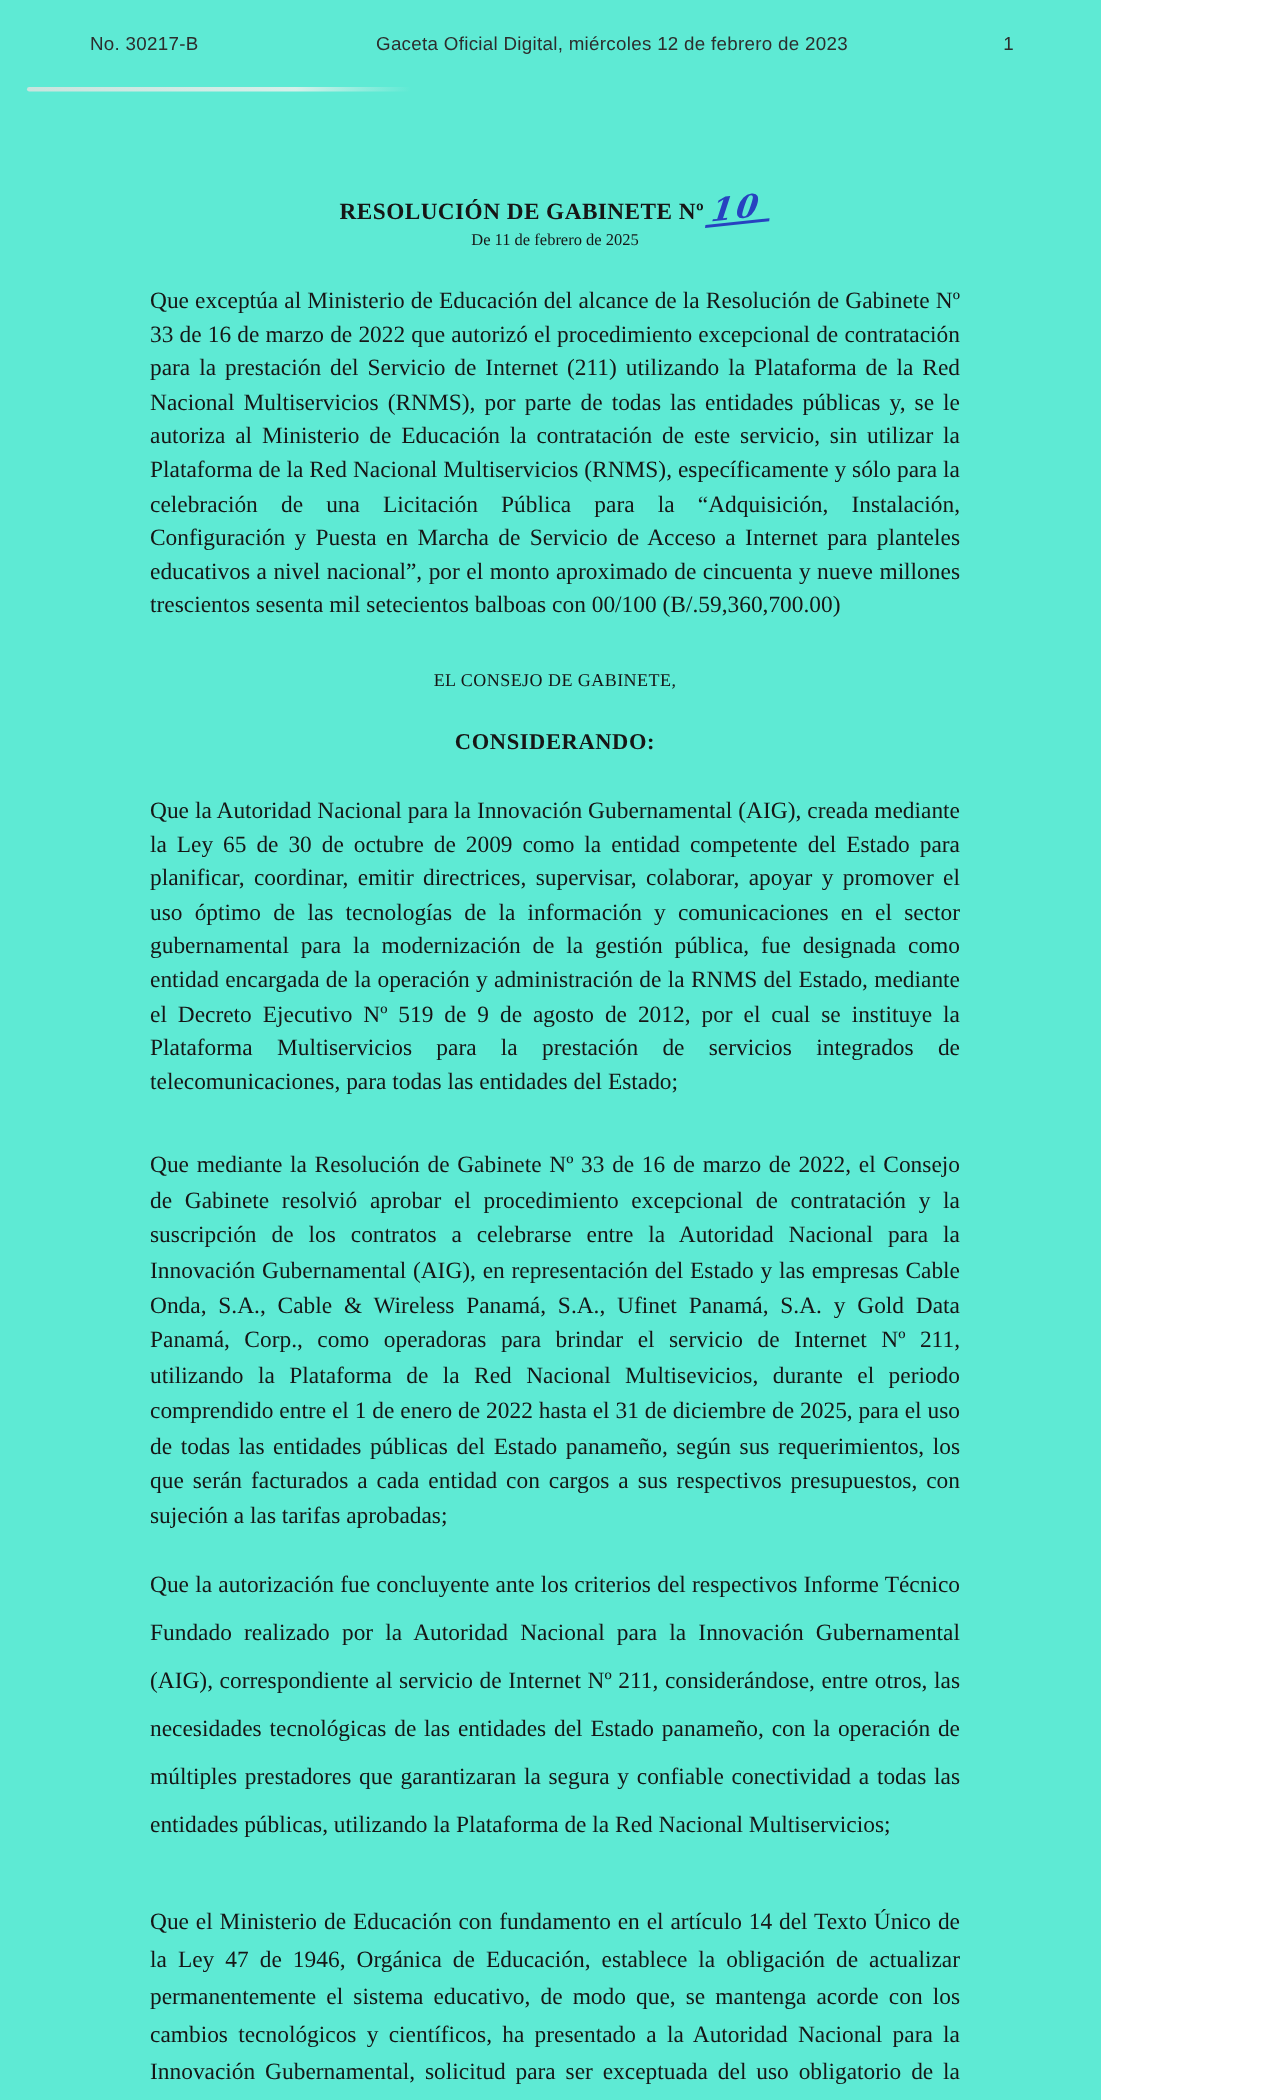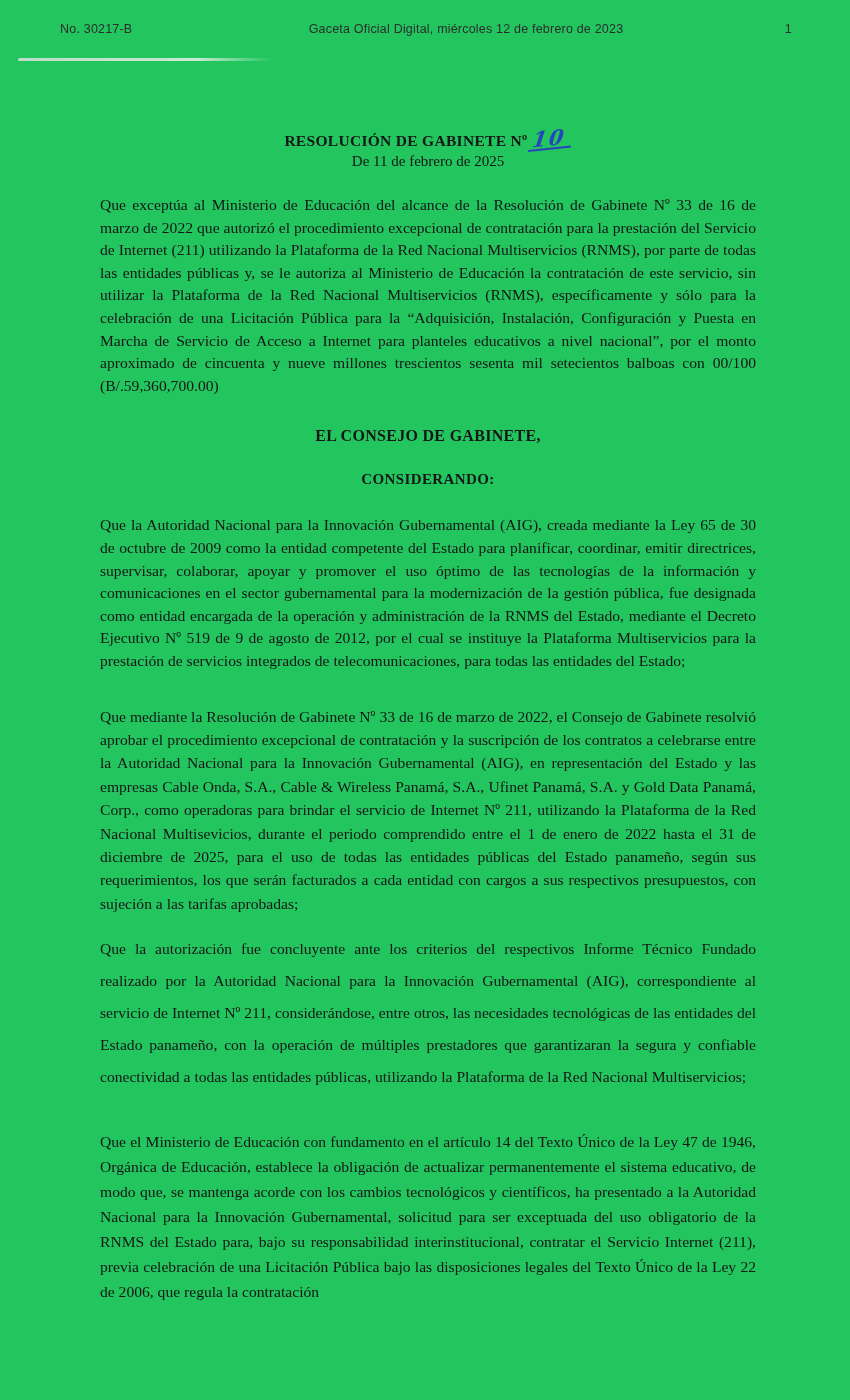--- a/index.html
+++ b/index.html
@@ -2,23 +2,23 @@
 <html lang="es"><head>
 <meta charset="utf-8">
 <style>
   html, body {
     margin: 0;
     padding: 0;
     background: #ffffff;
   }
   .page {
     position: relative;
-    width: 850px;
+    width: 734px;
     height: 1400px;
-    background: #22c55e;
+    background: #5eead4;
     font-family: "Liberation Serif", serif;
     color: #161616;
     overflow: hidden;
   }
   
   .running-header {
     position: absolute;
     top: 22px;
     left: 60px;
     right: 58px;
@@ -87,33 +87,33 @@
     padding: 0 7px 0 3px;
     line-height: 18px;
     letter-spacing: 2px;
     position: relative;
     top: 2px;
     margin-left: 1px;
   }
   .date-line {
     margin: 3px 0 0 0;
     text-align: center;
-    font-size: 15px;
+    font-size: 11px;
   }
   .body-paragraph {
     margin: 24px 0 0 0;
     font-size: 15.6px;
     line-height: 22.6px;
     text-align: justify;
   }
   .center-heading {
     margin: 30px 0 0 0;
     text-align: center;
-    font-size: 16px;
-    font-weight: bold;
+    font-size: 12px;
+    font-weight: normal;
     letter-spacing: 0.3px;
   }
   .center-subheading {
     margin: 2px 0 0 0;
     text-align: center;
     font-size: 15.5px;
   }
   .considering-heading {
     margin: 26px 0 0 0;
     text-align: center;

